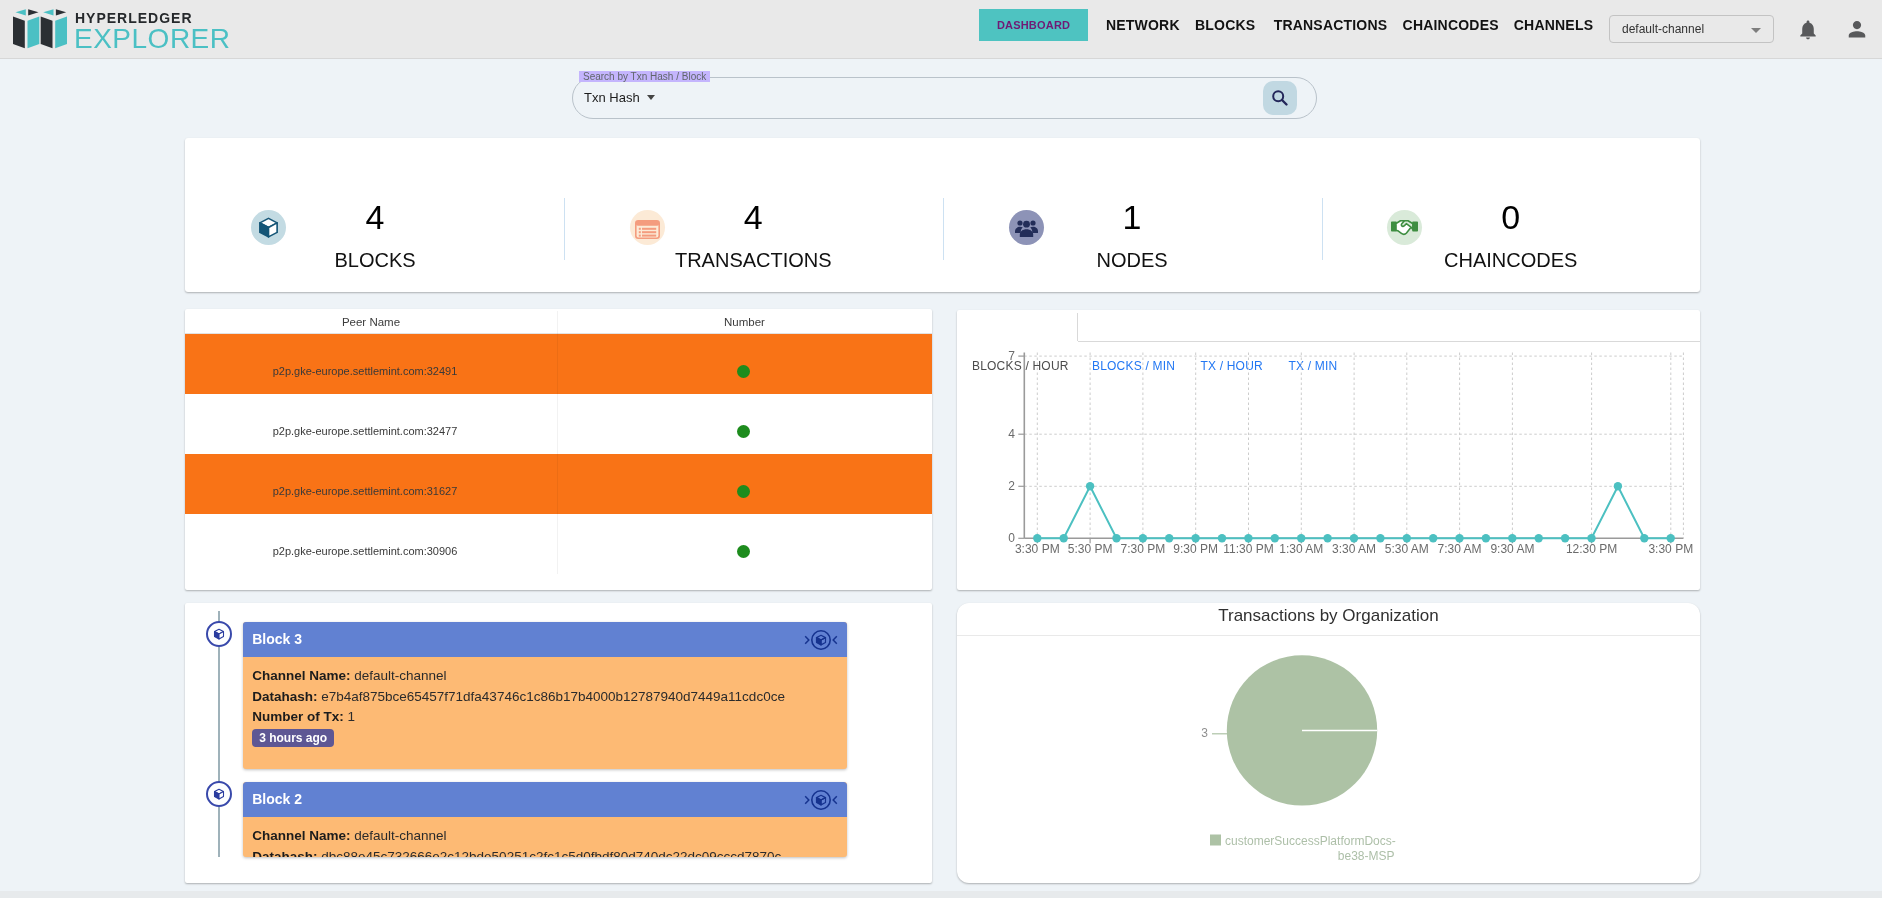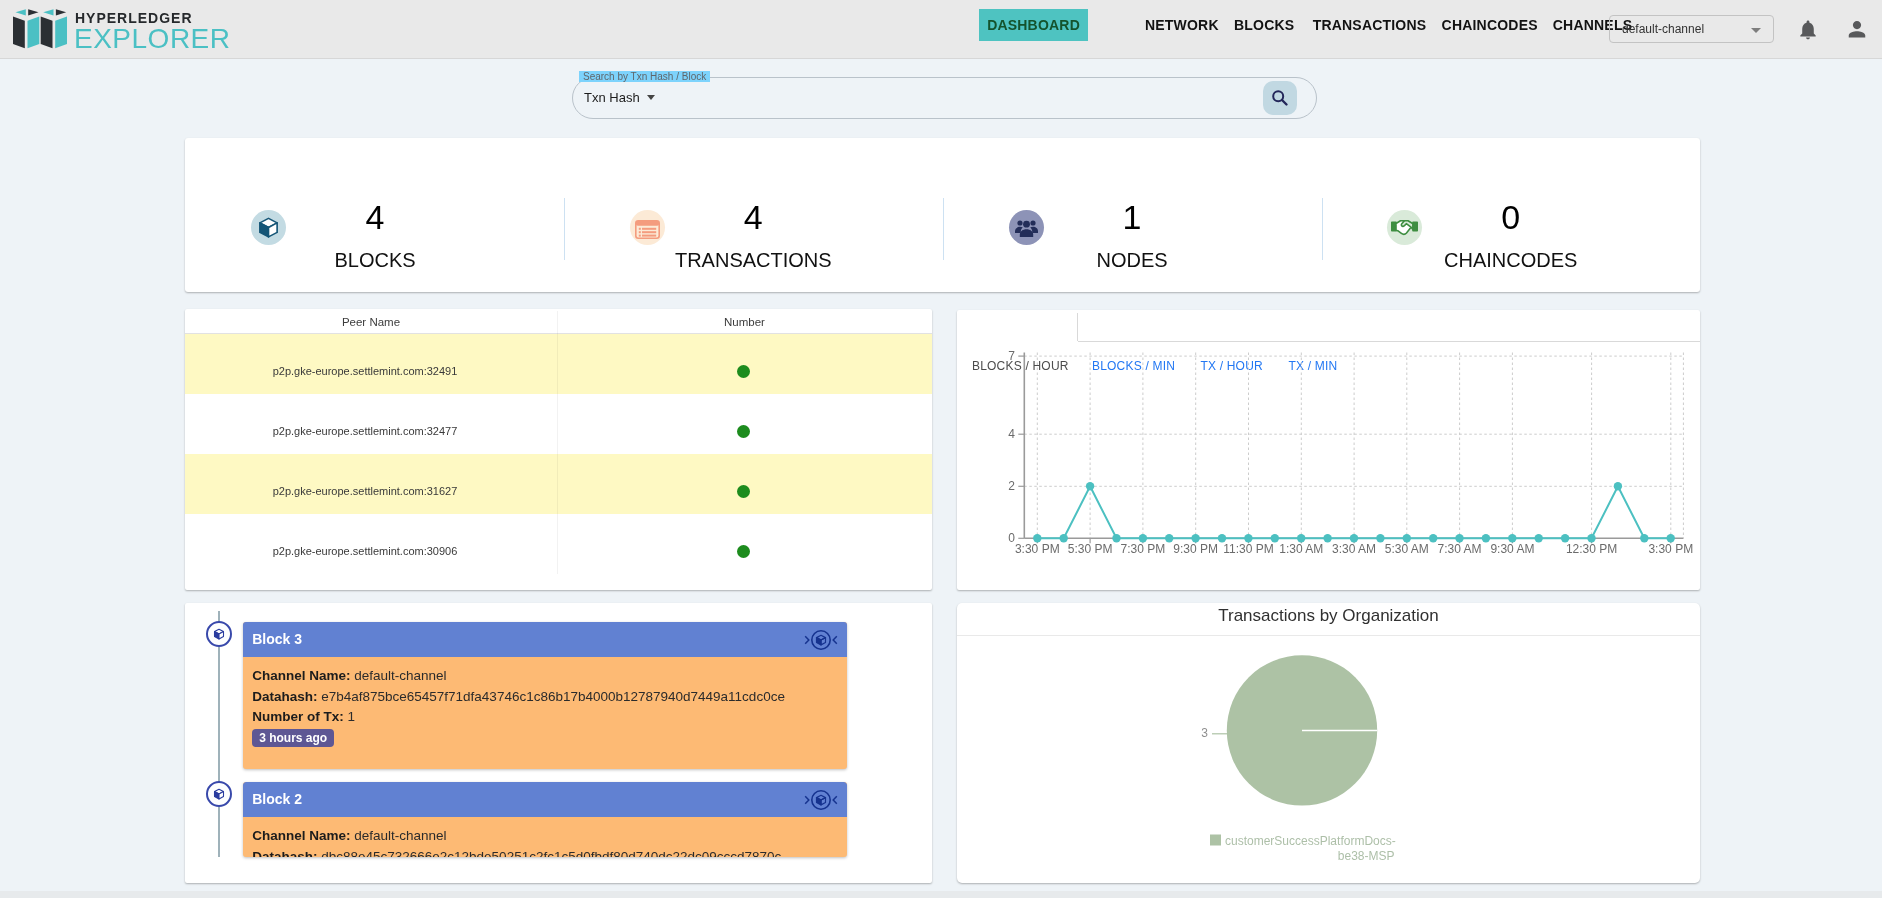--- a/index.html
+++ b/index.html
@@ -4,45 +4,45 @@
 <style>
 * { margin:0; padding:0; box-sizing:border-box; }
 html,body { width:1882px; height:898px; overflow:hidden; }
 body { font-family:"Liberation Sans", sans-serif; background:#eef3f7; position:relative; }
 #root { position:absolute; inset:0; width:1882px; height:898px; }
 .abs { position:absolute; }
 .card { position:absolute; background:#fff; border-radius:3px; box-shadow:0 1px 2px rgba(0,0,0,.28); }
 
 
 #nav { position:absolute; left:0; top:0; width:1882px; height:59px; background:#e9e9e9; border-bottom:1px solid #d7d7d7; }
-.navitem { position:absolute; top:0; height:59px; line-height:50px; font-size:14px; font-weight:bold; color:#121212; letter-spacing:.2px;margin-left:39px; }
-#dashbtn { position:absolute; left:978.8px; top:9px; width:109.5px; height:32px; background:#4ec3c1; color:#14532d; font-size:14px; font-weight:bold; text-align:center; line-height:32px; letter-spacing:.2px; }
+.navitem { position:absolute; top:0; height:59px; line-height:50px; font-size:14px; font-weight:bold; color:#121212; letter-spacing:.2px; }
+#dashbtn { position:absolute; left:978.8px; top:9px; width:109.5px; height:32px; background:#4ec3c1; color:#701a75; font-size:11px; font-weight:bold; text-align:center; line-height:32px; letter-spacing:.2px; }
 #chsel { position:absolute; left:1609px; top:15px; width:165px; height:28px; border:1px solid #c3c3c3; border-radius:4px; }
 #chsel span { position:absolute; left:12px; top:6px; font-size:12px; color:#333; }
 #chsel .caret { position:absolute; right:12px; top:12px; width:0; height:0; border-left:5px solid transparent; border-right:5px solid transparent; border-top:5px solid #7d7d7d; }
 
 
 #searchpill { position:absolute; left:572px; top:77px; width:745px; height:42px; border:1px solid #b9c2ca; border-radius:21px; }
-#searchlabel { position:absolute; left:579px; top:71px; font-size:10px; color:#60666b; background:#7dd3fc; padding:0 4px; }
+#searchlabel { position:absolute; left:579px; top:71px; font-size:10px; color:#60666b; background:#c4b5fd; padding:0 4px; }
 #txnhash { position:absolute; left:584px; top:90px; font-size:13px; color:#1c1c1c; }
 #txncaret { position:absolute; left:647px; top:95px; width:0; height:0; border-left:4.5px solid transparent; border-right:4.5px solid transparent; border-top:5px solid #444; }
 #searchbtn { position:absolute; left:1263px; top:81px; width:34px; height:34px; border-radius:10px; background:#c1d8e2; }
 
 
 #stats { left:185px; top:138px; width:1515px; height:154px; }
 .statdiv { position:absolute; top:60px; height:62px; width:1px; background:#cde1f2; }
 .staticon { position:absolute; top:71.8px; width:35px; height:35px; border-radius:50%; }
 .statnum { position:absolute; top:60px; width:378px; text-align:center; font-size:34px; color:#000; }
 .statlabel { position:absolute; top:111px; width:378px; text-align:center; font-size:20px; color:#111; }
 
 
 #peers { left:185px; top:309px; width:747px; height:281px; border-radius:2px; }
 .th { position:absolute; top:0; height:23px; font-size:11.5px; color:#3c3c3c; text-align:center; line-height:26px; }
 .prow { position:absolute; left:0; width:747px; height:60.3px; }
-.prow.odd { background:#fef9c3; }
+.prow.odd { background:#f97316; }
 .pname { position:absolute; left:-6px; width:372px; text-align:center; font-size:11px; color:#393939; }
 .pdot { position:absolute; left:552px; width:13px; height:13px; border-radius:50%; background:#1d8c1d; }
 
 
 #chartcard { left:957px; top:310px; width:743px; height:280px; border-radius:2px; }
 #tabactive { position:absolute; left:0; top:3px; width:120.5px; height:27.5px; border-right:1px solid #d9d9d9; }
 #tabline { position:absolute; left:120.5px; top:30.5px; right:0; height:1px; background:#d9d9d9; }
 .tab { position:absolute; top:8px; font-size:12px; letter-spacing:.2px;margin-top:41px; }
 .tabblue { color:#2277f3; }
 
@@ -52,21 +52,21 @@
 .tbadge { position:absolute; left:21px; width:26px; height:26px; border-radius:50%; background:#fdfeff; border:2px solid #3949ab; }
 .blockcard { position:absolute; left:57.7px; width:604px; box-shadow:0 1px 3px rgba(0,0,0,.25); border-radius:3px; background:#fdba74; }
 .blockhead { height:35px; background:#6181d2; border-radius:3px 3px 0 0; position:relative; }
 .blockhead .btitle { position:absolute; left:9.5px; top:9px; color:#fff; font-weight:bold; font-size:14px; }
 .bhicons { position:absolute; right:7px; top:6.5px; width:38px; height:22px; }
 .bbody { padding:9px 0 0 9.5px; font-size:13.5px; color:#2b2b2b; line-height:20.5px; }
 .bbody b { color:#1c1c1c; }
 .timeago { display:inline-block; margin-top:1px; background:#5e5794; color:#fff; font-size:12px; font-weight:bold; border-radius:4px; padding:2.5px 7px; line-height:13px; }
 
 
-#piecard { left:957px; top:603px; width:743px; height:280px; border-radius:5px;padding-left:44px; }
+#piecard { left:957px; top:603px; width:743px; height:280px; border-radius:12px;padding-left:44px; }
 #pietitle { position:absolute; top:3px; left:0; width:743px; text-align:center; font-size:17px; color:#303030; }
 #piesep { position:absolute; left:0; top:31.5px; width:743px; height:1px; background:#e9e9e9; }
 #footerstrip { position:absolute; left:0; top:891px; width:1882px; height:7px; background:#e7eaec; }
 </style>
 </head>
 <body>
 <div id="root">
 
 <div id="nav">
   <svg class="abs" style="left:13px; top:9px;" width="220" height="41" viewBox="0 0 220 41">

